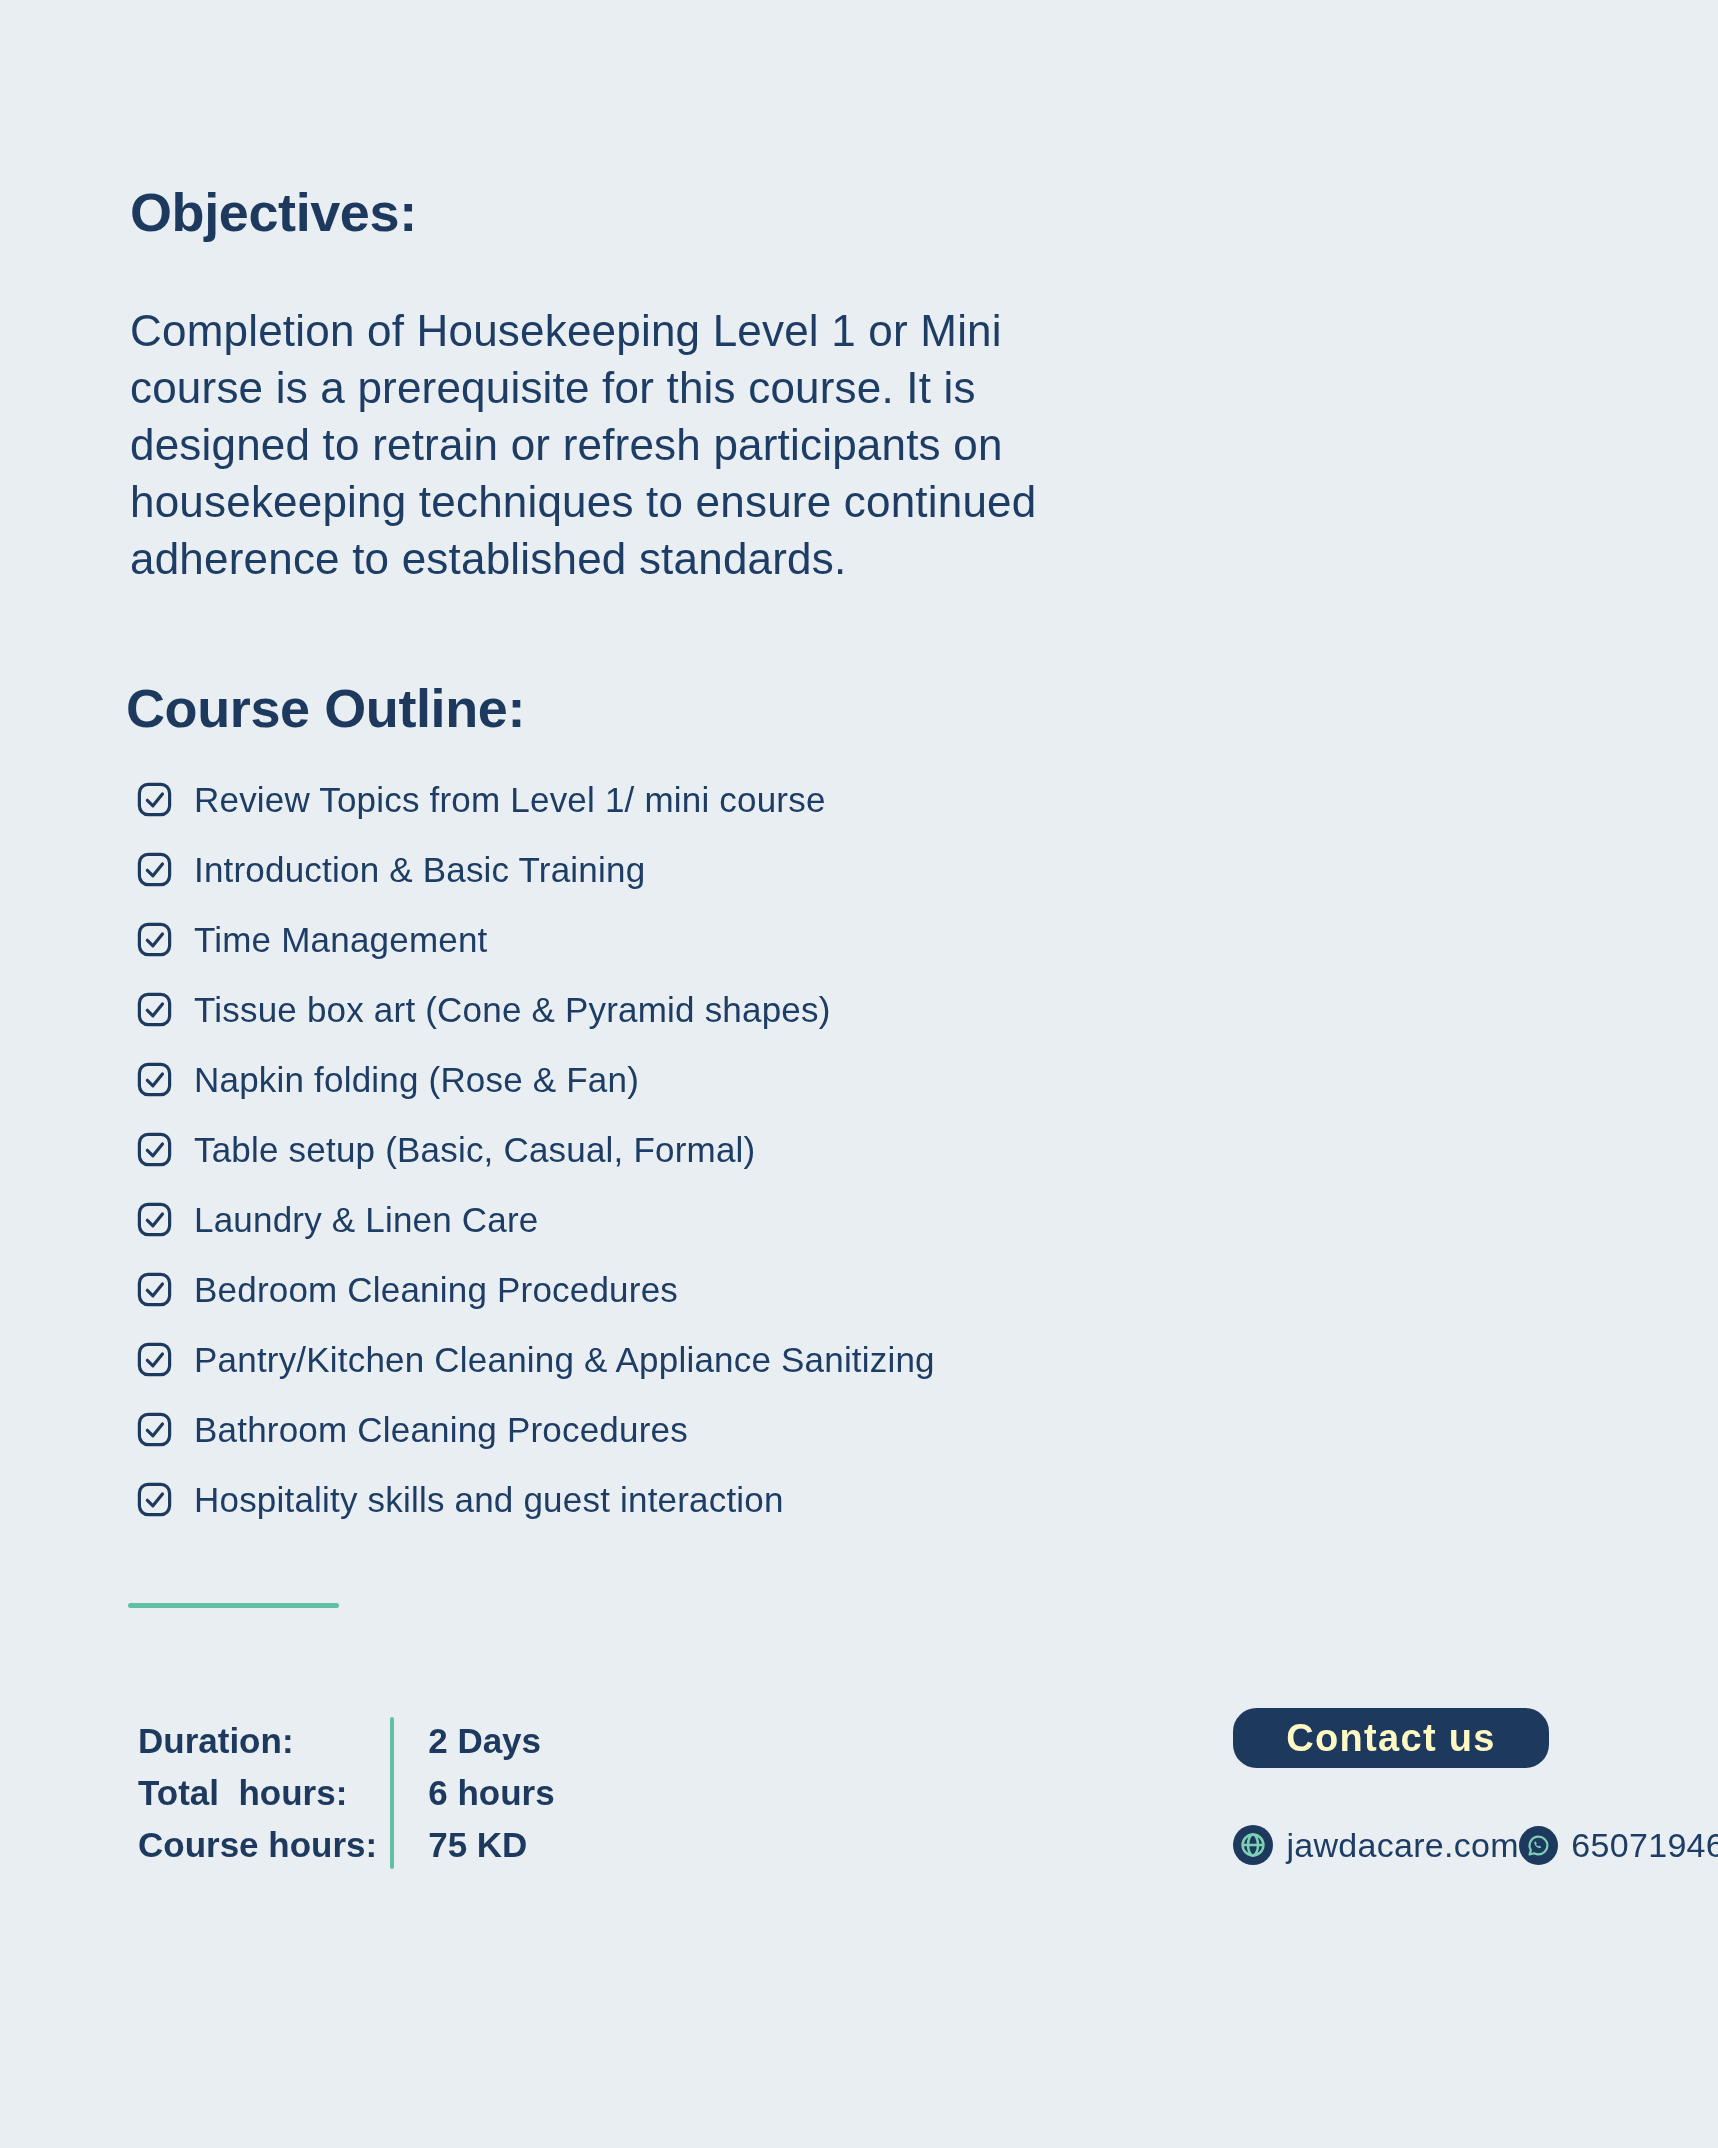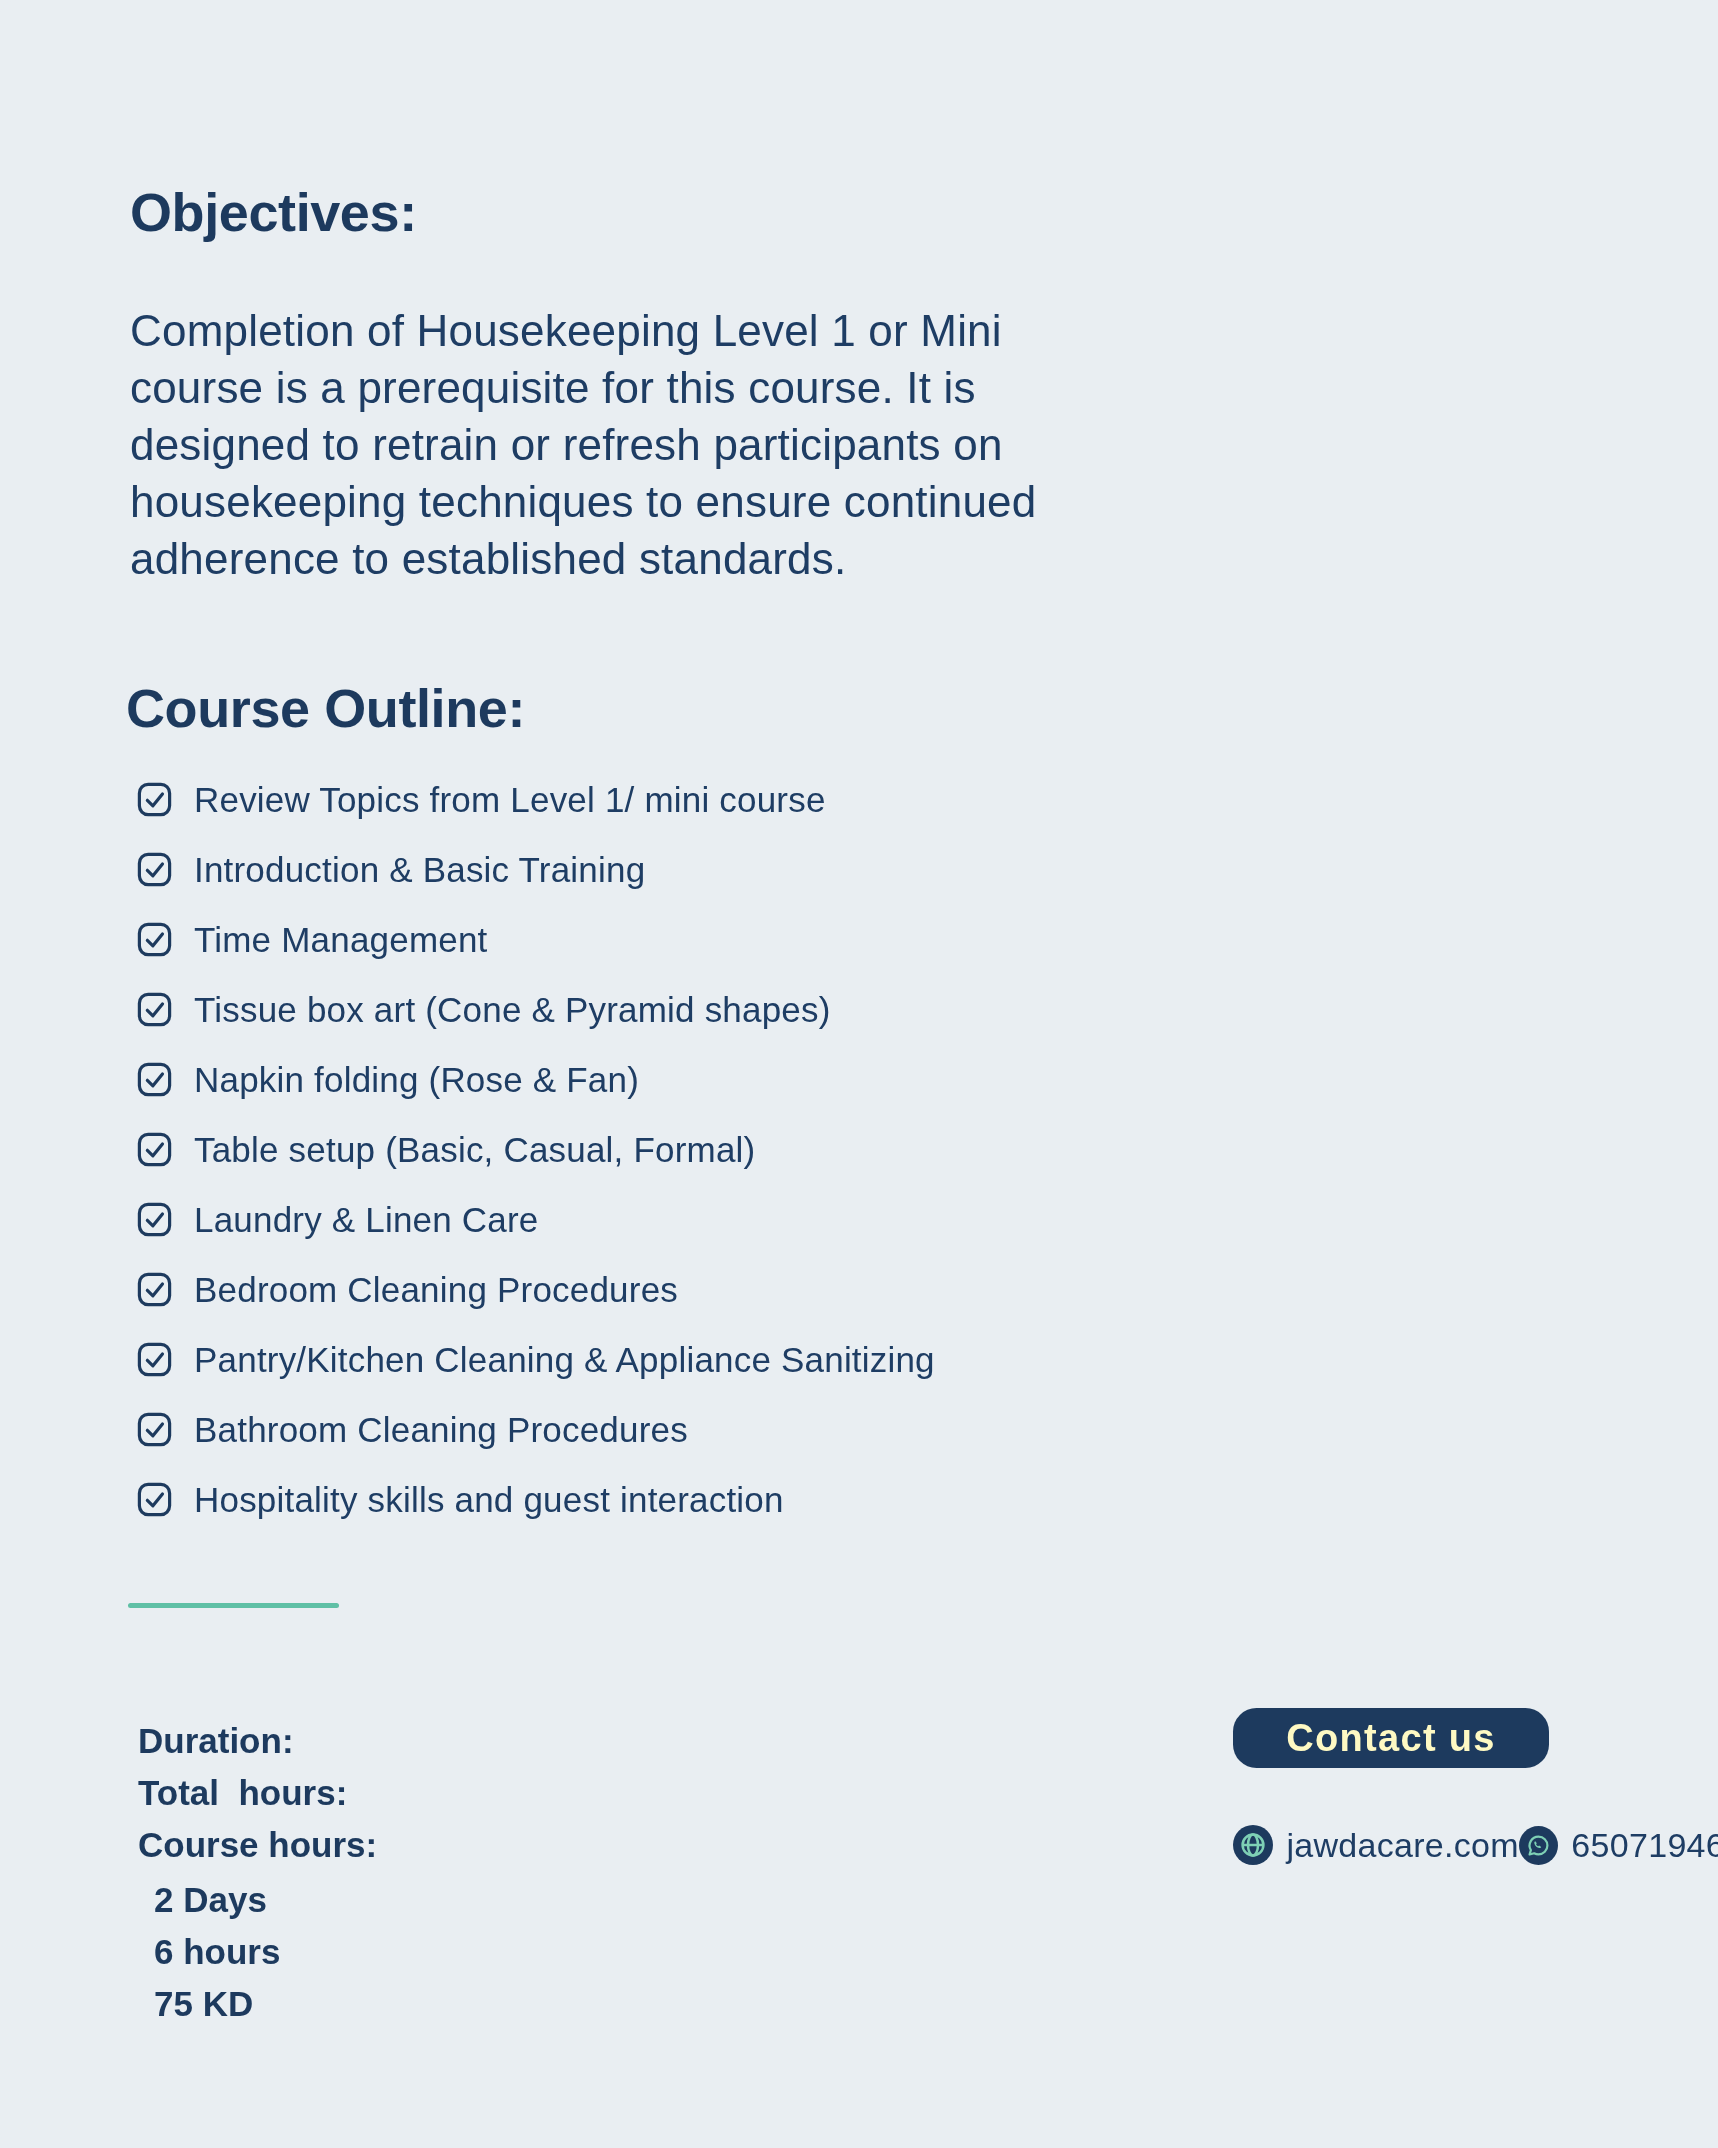--- a/index.html
+++ b/index.html
@@ -45,29 +45,29 @@
     font-size:35px;line-height:37px;color:var(--text);
     letter-spacing:0.2px;white-space:nowrap;
   }
   .divider{
     position:absolute;left:128px;top:1603px;
     width:211px;height:5px;border-radius:2.5px;
     background:var(--teal);
   }
   .details{
     position:absolute;left:138px;top:1715px;
-    display:flex;align-items:stretch;flex-direction:column;
+    display:flex;align-items:stretch;
   }
   .details-col{display:flex;flex-direction:column;}
   .details-labels{width:252px;}
   .details-vline{
     width:4.2px;background:var(--teal);border-radius:2.5px;
     margin:1.7px 0;
   }
-  .details-values{padding-left:16px;}
+  .details-values{padding-left:34px;}
   .details-cell{
     font-size:35px;font-weight:700;color:var(--navy);
     line-height:52px;height:52px;white-space:pre;
   }
   .details-cell.val{font-weight:700;}
   .contact-button{
     position:absolute;left:1233px;top:1708px;
     width:316px;height:60px;border-radius:23.5px;
     background:var(--navy);
     display:flex;align-items:center;justify-content:center;

